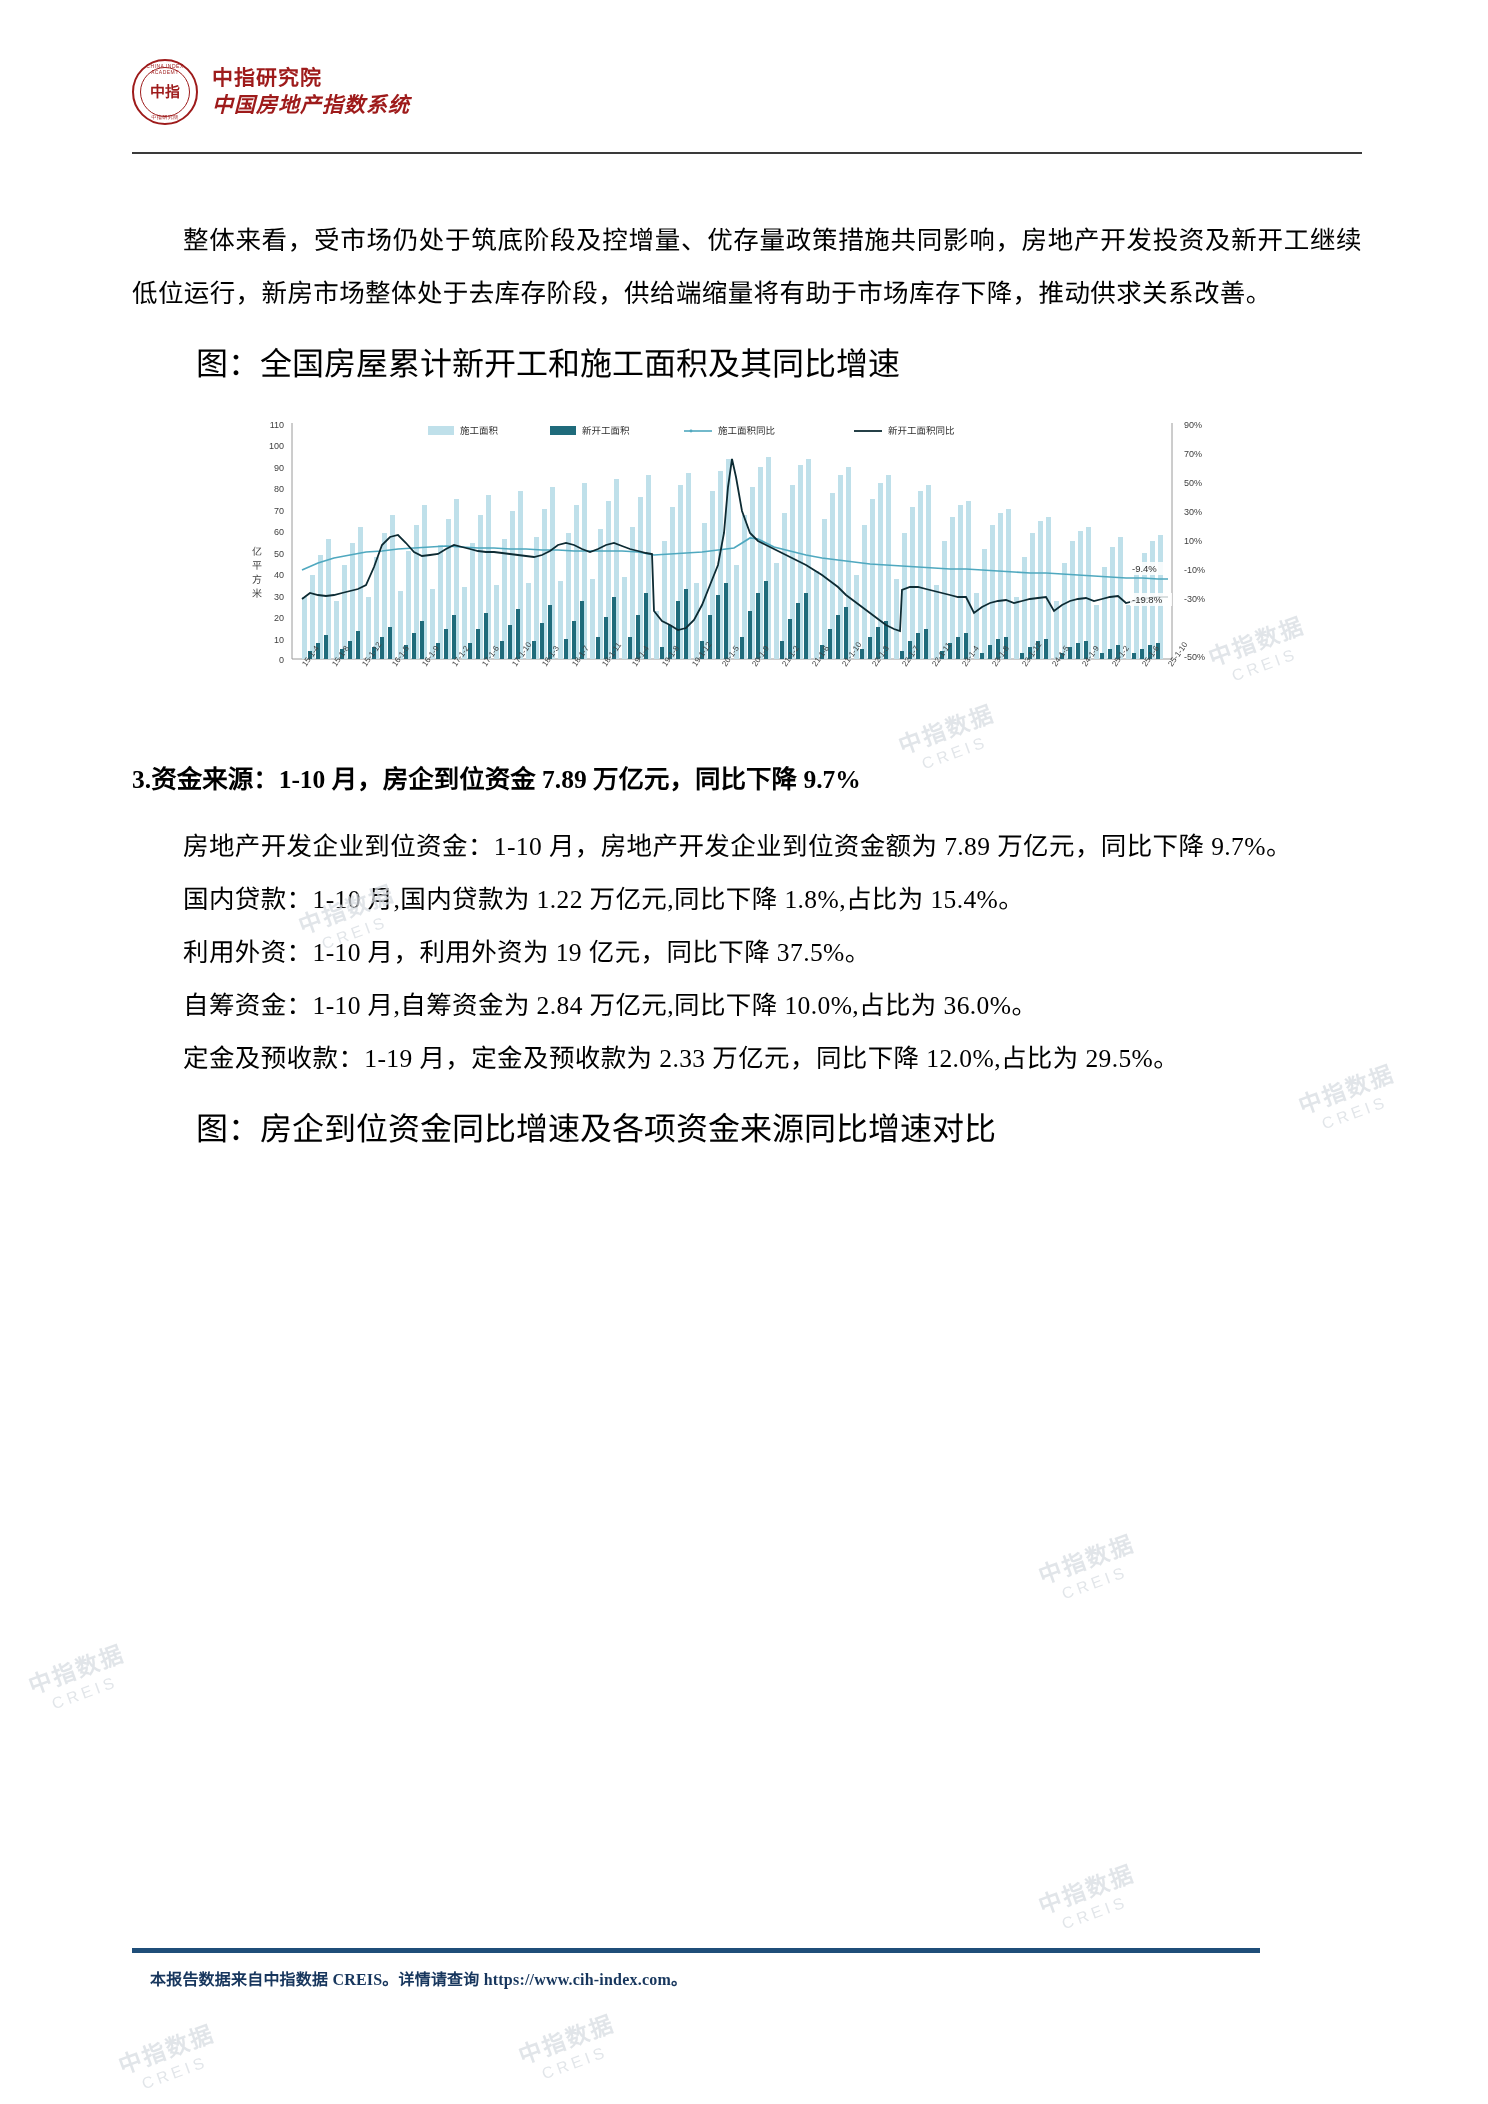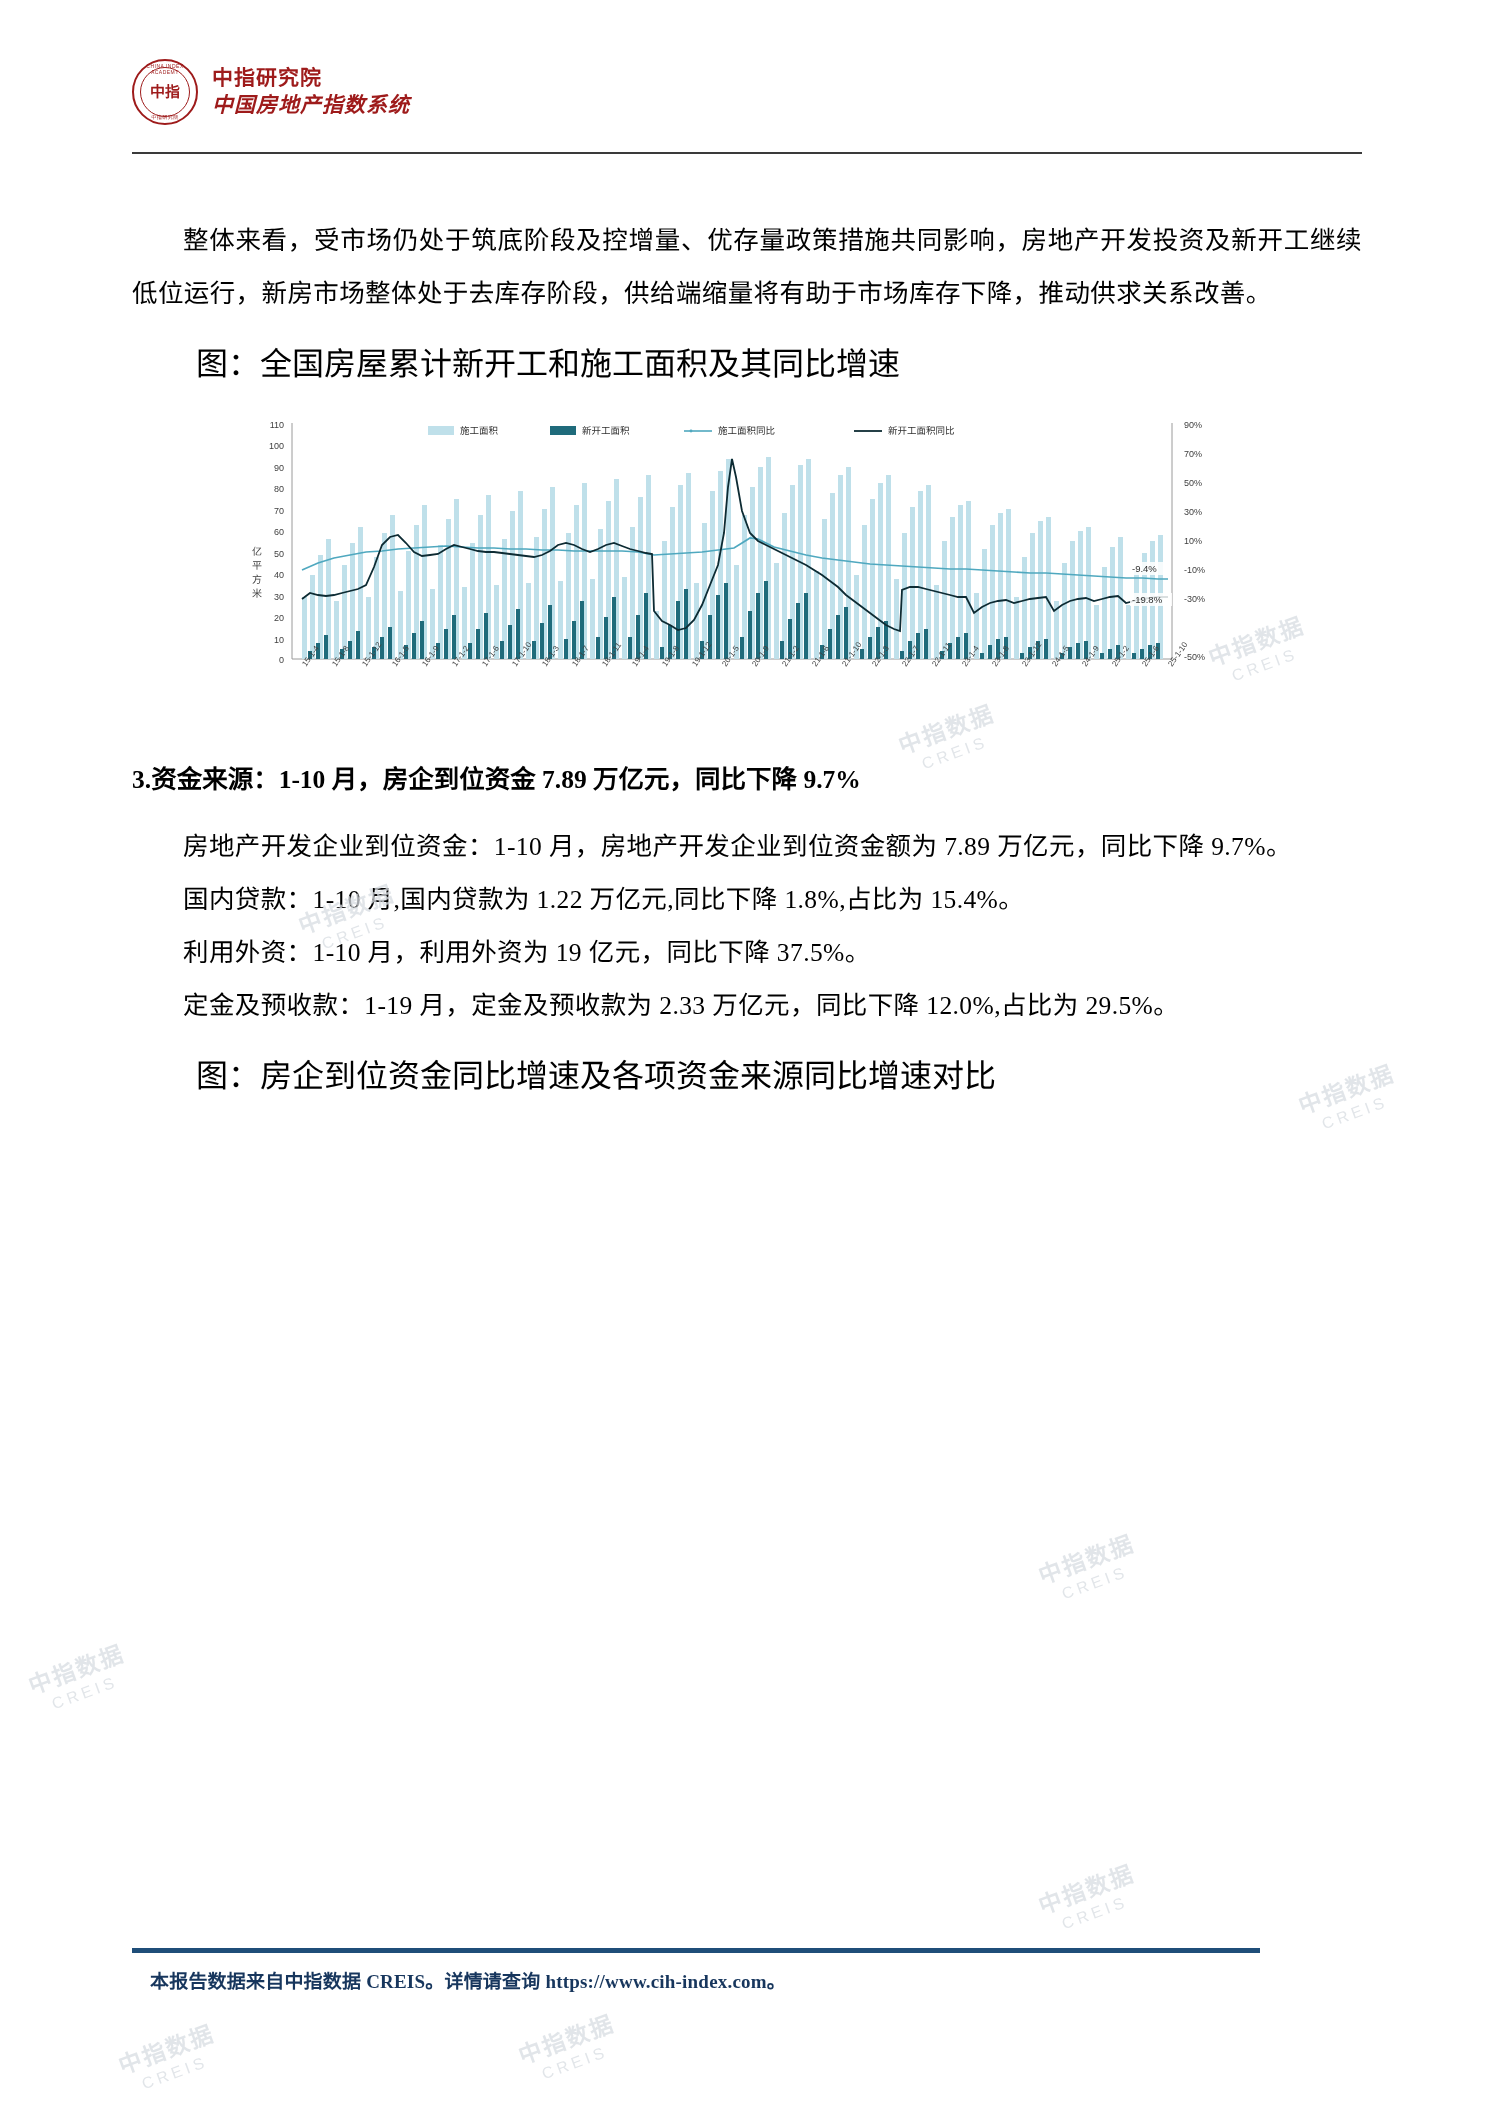--- a/index.html
+++ b/index.html
@@ -154,21 +154,21 @@
     left: 132px;
     top: 1932px;
     width: 1128px;
     height: 5px;
     background: #1f4e79;
   }
   .footer-text {
     position: absolute;
     left: 150px;
     top: 1950px;
-    font-size: 19px;
+    font-size: 16px;
     font-weight: bold;
     color: #17365d;
     font-family: "Liberation Serif", serif;
     letter-spacing: 0.2px;
   }
 
   
   .wm {
     position: absolute;
     color: #d8dde2;
@@ -508,20 +508,21 @@
 
     <div class="gap-md"></div>
 
     <p class="section-head">3.资金来源：1-10 月，房企到位资金 7.89 万亿元，同比下降 9.7%</p>
 
     <div class="gap-sm"></div>
 
     <p class="para indent">房地产开发企业到位资金：1-10 月，房地产开发企业到位资金额为 7.89 万亿元，同比下降 9.7%。</p>
     <p class="para indent">国内贷款：1-10 月,国内贷款为 1.22 万亿元,同比下降 1.8%,占比为 15.4%。</p>
     <p class="para indent">利用外资：1-10 月，利用外资为 19 亿元，同比下降 37.5%。</p>
+    <p class="para indent">自筹资金：1-10 月,自筹资金为 2.84 万亿元,同比下降 10.0%,占比为 36.0%。</p>
     <p class="para indent">定金及预收款：1-19 月，定金及预收款为 2.33 万亿元，同比下降 12.0%,占比为 29.5%。</p>
 
     <p class="fig-title">图：房企到位资金同比增速及各项资金来源同比增速对比</p>
   </div>
 
   <div class="footer-rule"></div>
   <div class="footer-text">本报告数据来自中指数据 CREIS。详情请查询 https://www.cih-index.com。</div>
 
   <div class="wm" style="left:1210px; top:612px;">
     <div class="wm-l1">中指数据</div>

